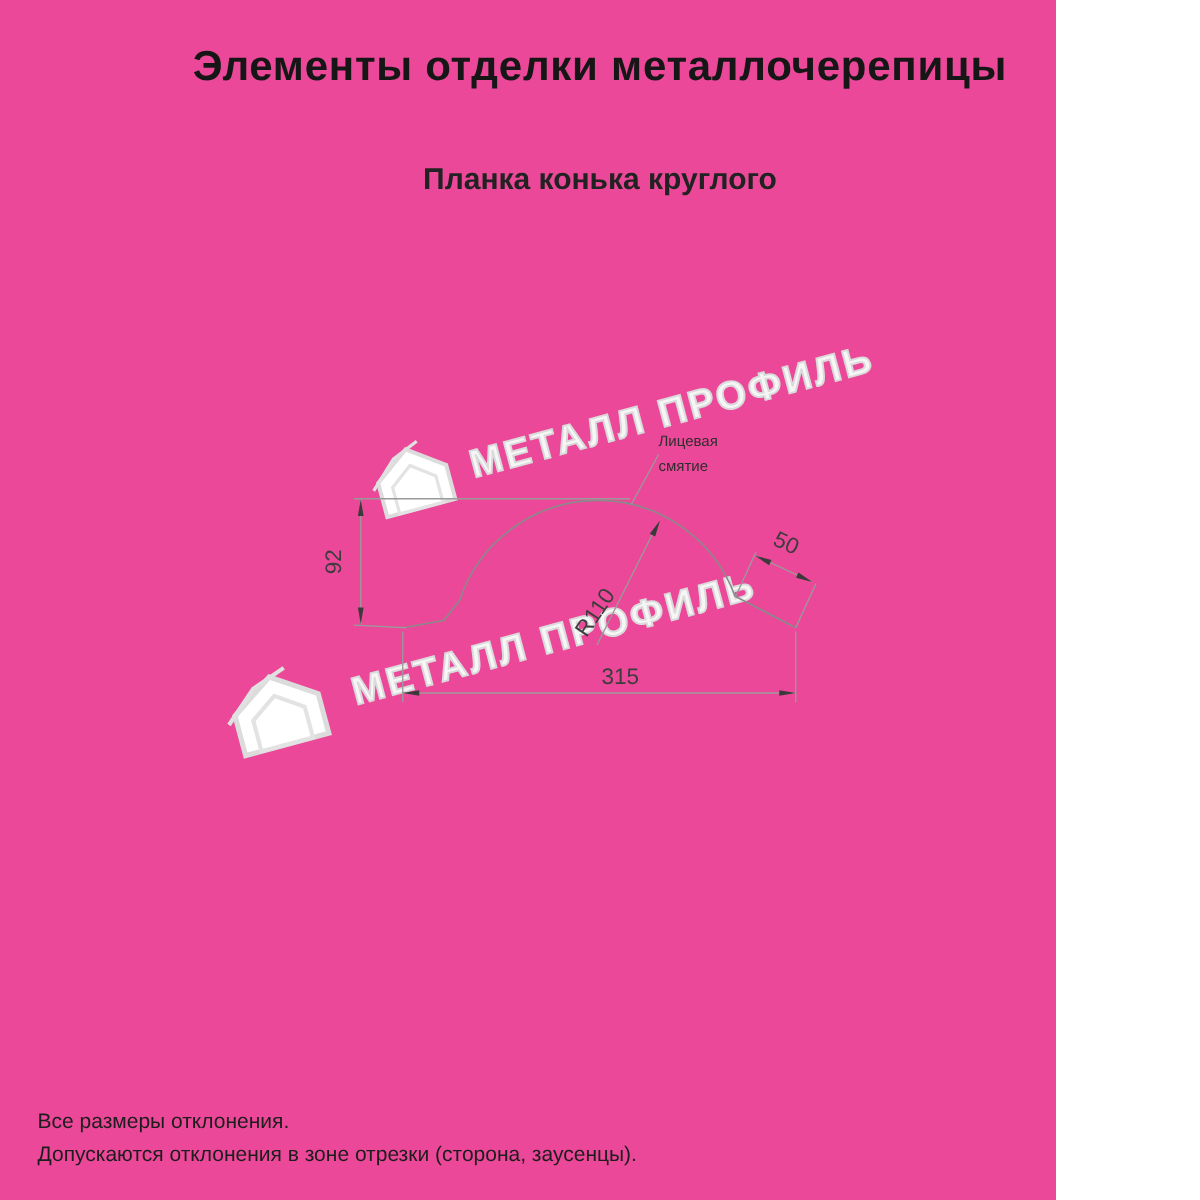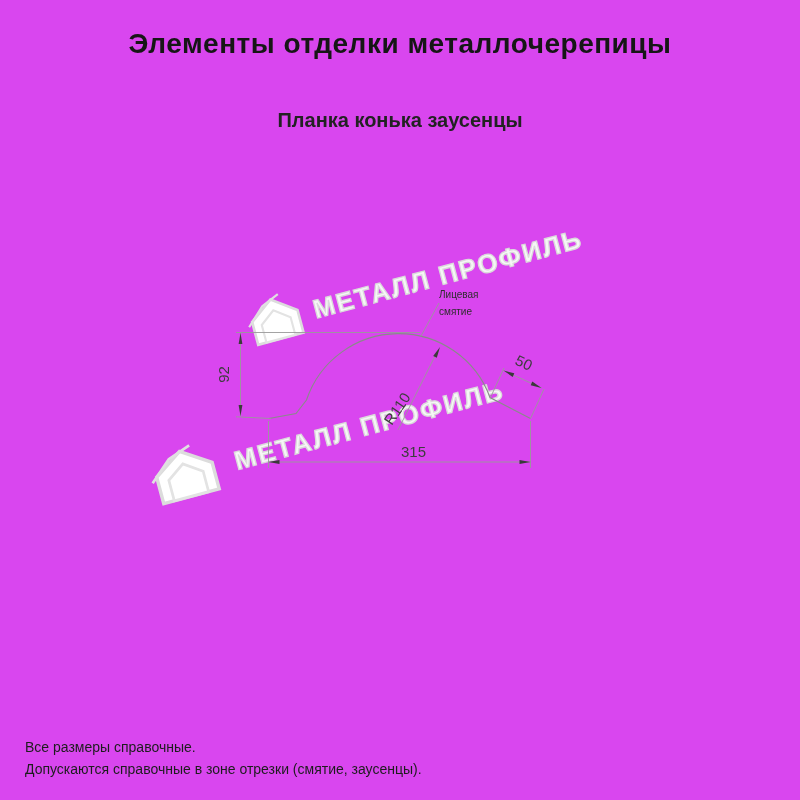--- a/index.html
+++ b/index.html
@@ -1,18 +1,18 @@
 <!DOCTYPE html>
 <html><head>
 <meta charset="utf-8">
 <style>
   * { margin:0; padding:0; box-sizing:border-box; }
   html,body { width:800px; height:800px; background:#ffffff; overflow:hidden;
               font-family:"Liberation Sans", sans-serif; }
-  .page { position:relative; width:800px; height:800px; background:#d946ef;text-decoration:underline; }
+  .page { position:relative; width:704px; height:800px; background:#ec4899;text-decoration:underline; }
 
   .title { position:absolute; top:28px; left:0; width:800px; text-align:center;
            font-size:28px; font-weight:bold; color:#161616; letter-spacing:0.5px; }
 
   .subtitle { position:absolute; top:108px; left:0; width:800px; text-align:center;
               font-size:20px; font-weight:bold; color:#222; line-height:24px; }
 
   
   .wm { position:absolute; display:flex; align-items:center; gap:6px;
         transform-origin:left center; pointer-events:none; }
@@ -39,21 +39,21 @@
             line-height:22px; }
 </style>
 </head>
 <body>
 
 <div class="page">
 
   <div class="title">Элементы отделки металлочерепицы</div>
 
   <div class="subtitle">
-    <div>Планка конька заусенцы</div>
+    <div>Планка конька круглого</div>
   </div>
 
   <div class="wm wm-upper wm-layer">
     <span>
       <svg width="64" height="52" viewBox="0 0 120 96" fill="none">
         <path d="M14 88 L14 44 L58 12 L102 44 L102 88 Z" stroke="#dcdcdc" stroke-width="5" fill="#ffffff"></path>
         <path d="M30 88 L30 54 L58 33 L86 54 L86 88 Z" stroke="#e3e3e3" stroke-width="4" fill="#ffffff"></path>
         <path d="M6 52 L40 20 L74 6" stroke="#e0e0e0" stroke-width="4" fill="none"></path>
       </svg>
     </span>
@@ -101,17 +101,17 @@
   <div class="dim-label lbl-315">315</div>
   <div class="dim-label lbl-50">50</div>
   <div class="dim-label lbl-r110">R110</div>
 
   <div class="lbl-face">
     <div>Лицевая</div>
     <div>смятие</div>
   </div>
 
   <div class="footer">
-    <div>Все размеры справочные.</div>
-    <div>Допускаются справочные в зоне отрезки (смятие, заусенцы).</div>
+    <div>Все размеры отклонения.</div>
+    <div>Допускаются отклонения в зоне отрезки (сторона, заусенцы).</div>
   </div>
 
 </div>
 
 </body></html>

